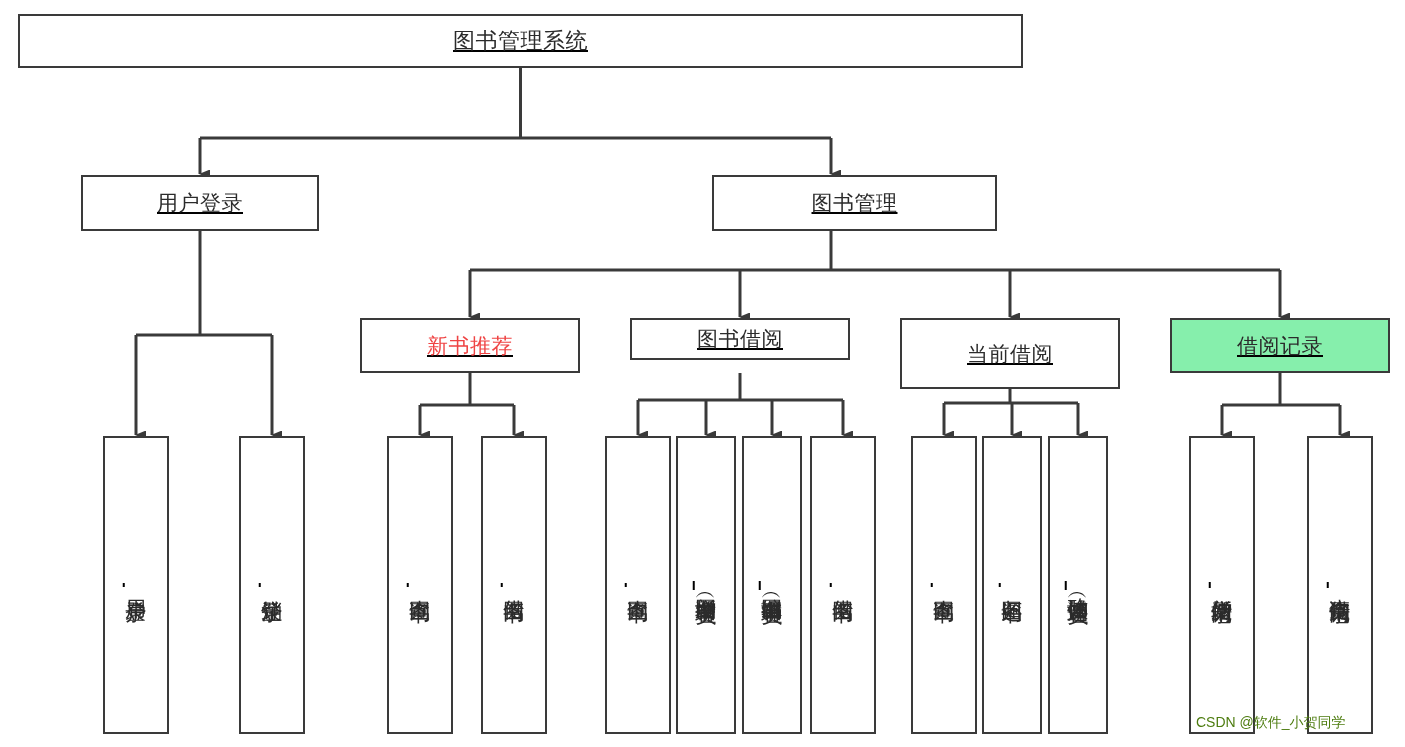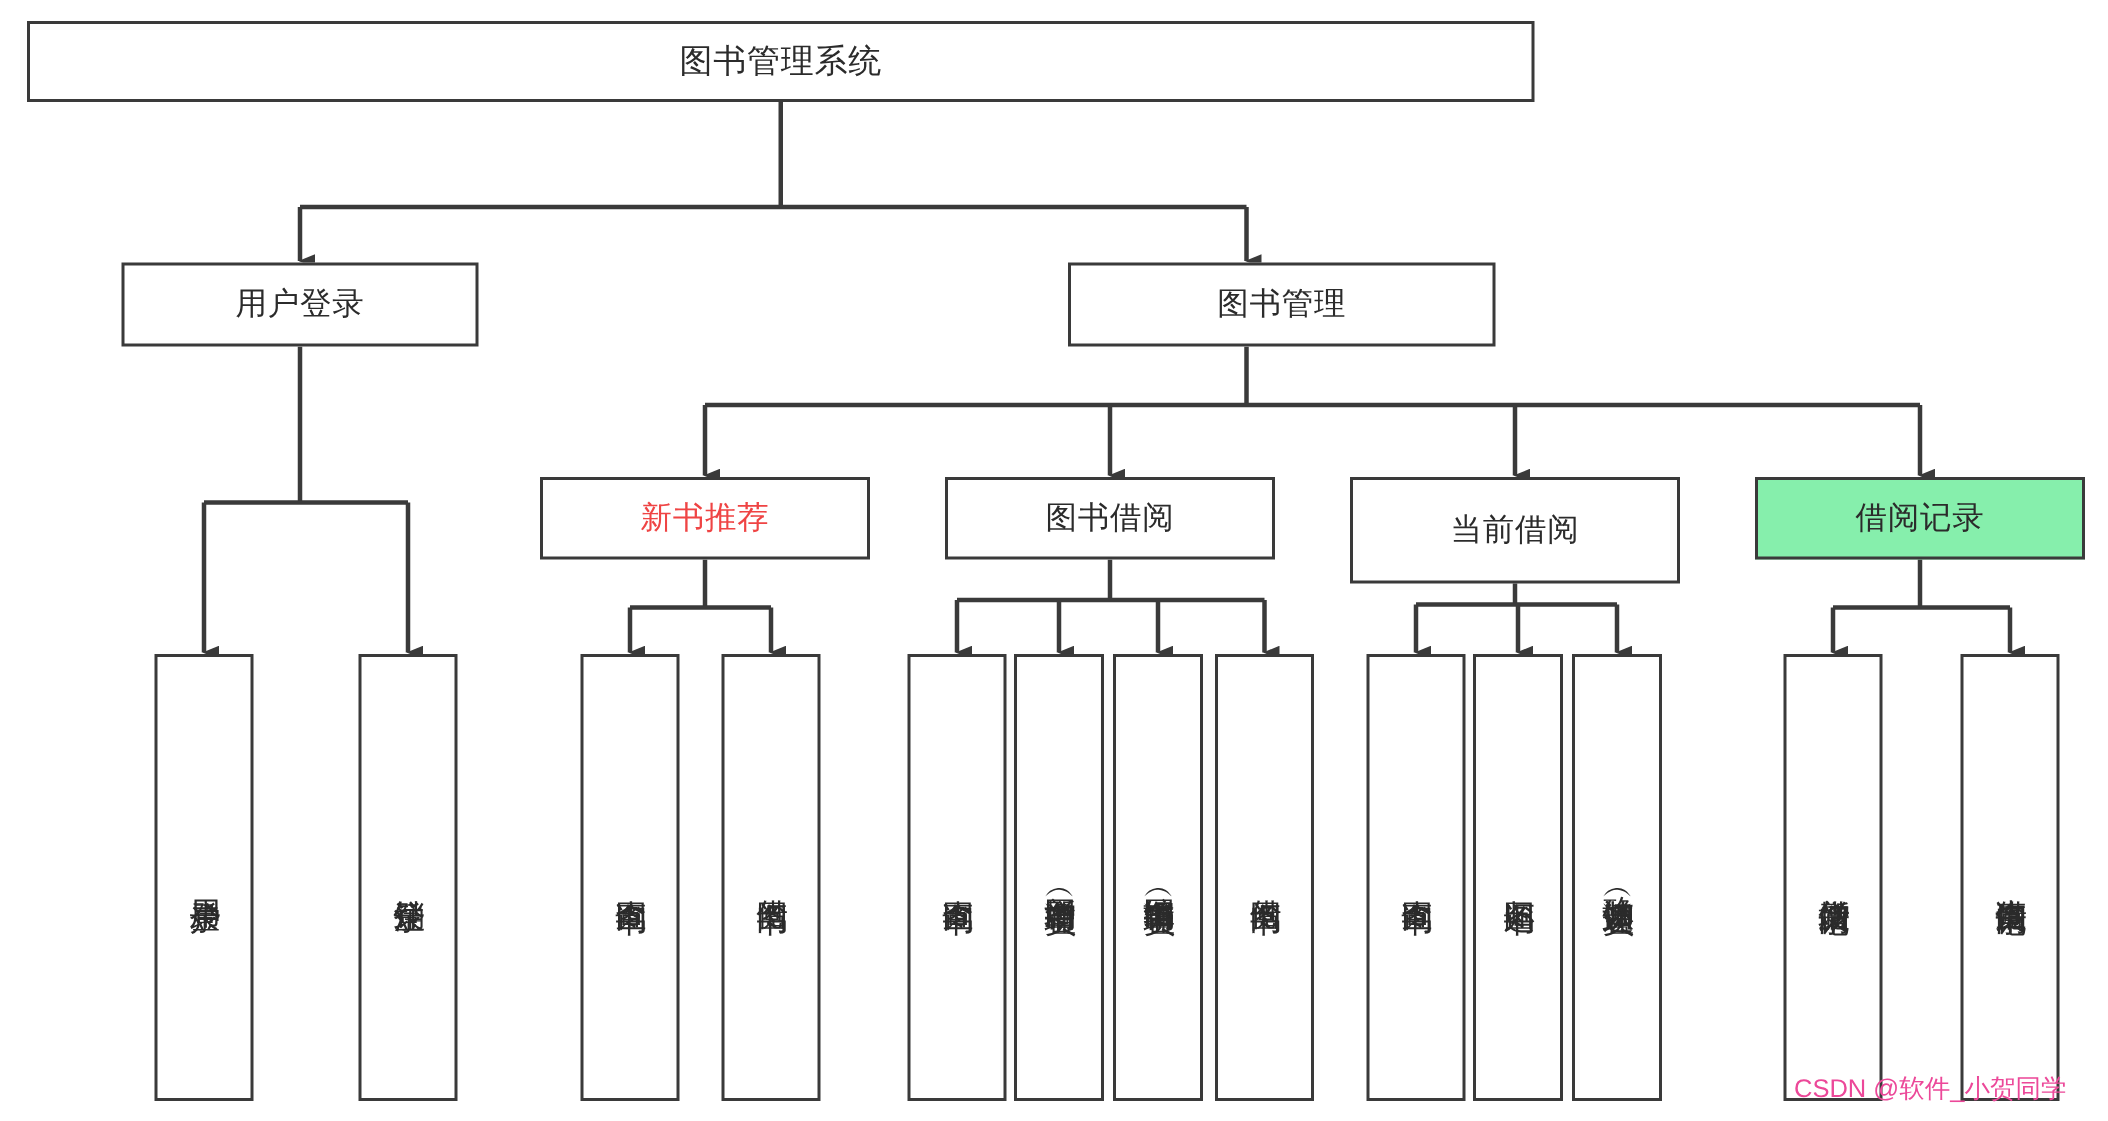--- a/index.html
+++ b/index.html
@@ -28,20 +28,21 @@
   }
   .node {
     position: absolute;
     box-sizing: border-box;
     background: #ffffff;
     border: 2px solid #a21caf;
     display: flex;
     align-items: center;
     justify-content: center;
     z-index: 2;
+    text-decoration: underline;
   }
   .node.horizontal .node-label {
     color: #2b2b2b;
     font-size: 21px;
     line-height: 1.1;
     letter-spacing: 0.5px;
     white-space: nowrap;
   }
   .node.vertical {
     align-items: center;
@@ -56,22 +57,22 @@
     line-height: 1.12;
     letter-spacing: 1px;
     white-space: nowrap;
     transform: none;
   }
   .node.root .node-label {
     font-size: 22px;
   }
   .watermark {
     position: absolute;
-    color: #ec4899;
-    font-size: 17px;
+    color: #4d7c0f;
+    font-size: 14px;
     white-space: nowrap;
     z-index: 3;
     pointer-events: none;
   }
 </style>
 </head>
 <body>
 
 <div id="diagram-root">
   <svg class="wires" viewBox="0 0 1405 747" preserveAspectRatio="none">
@@ -123,21 +124,21 @@
       </div>
       <div class="node horizontal" style="left: 81px; top: 175px; width: 238px; height: 56px; border-color: rgb(58, 58, 58); background: rgb(255, 255, 255);">
         <span class="node-label" style="color: rgb(43, 43, 43);">用户登录</span>
       </div>
       <div class="node horizontal" style="left: 712px; top: 175px; width: 285px; height: 56px; border-color: rgb(58, 58, 58); background: rgb(255, 255, 255);">
         <span class="node-label" style="color: rgb(43, 43, 43);">图书管理</span>
       </div>
       <div class="node horizontal" style="left: 360px; top: 318px; width: 220px; height: 55px; border-color: rgb(58, 58, 58); background: rgb(255, 255, 255);">
         <span class="node-label" style="color: #ef4444;">新书推荐</span>
       </div>
-      <div class="node horizontal" style="left: 630px; top: 318px; width: 220px; height: 55px; border-color: rgb(58, 58, 58); background: rgb(255, 255, 255);">
+      <div class="node horizontal" style="left: 630px; top: 318px; width: 220px; height: 42px; border-color: rgb(58, 58, 58); background: rgb(255, 255, 255);">
         <span class="node-label" style="color: rgb(43, 43, 43);">图书借阅</span>
       </div>
       <div class="node horizontal" style="left: 900px; top: 318px; width: 220px; height: 71px; border-color: rgb(58, 58, 58); background: rgb(255, 255, 255);">
         <span class="node-label" style="color: rgb(43, 43, 43);">当前借阅</span>
       </div>
       <div class="node horizontal" style="left: 1170px; top: 318px; width: 220px; height: 55px; border-color: rgb(58, 58, 58); background: #86efac;">
         <span class="node-label" style="color: rgb(43, 43, 43);">借阅记录</span>
       </div>
       <div class="node vertical" style="left: 103px; top: 436px; width: 66px; height: 298px; border-color: rgb(58, 58, 58); background: rgb(255, 255, 255);">
         <span class="node-label" style="color: rgb(43, 43, 43);">用户登录</span>

